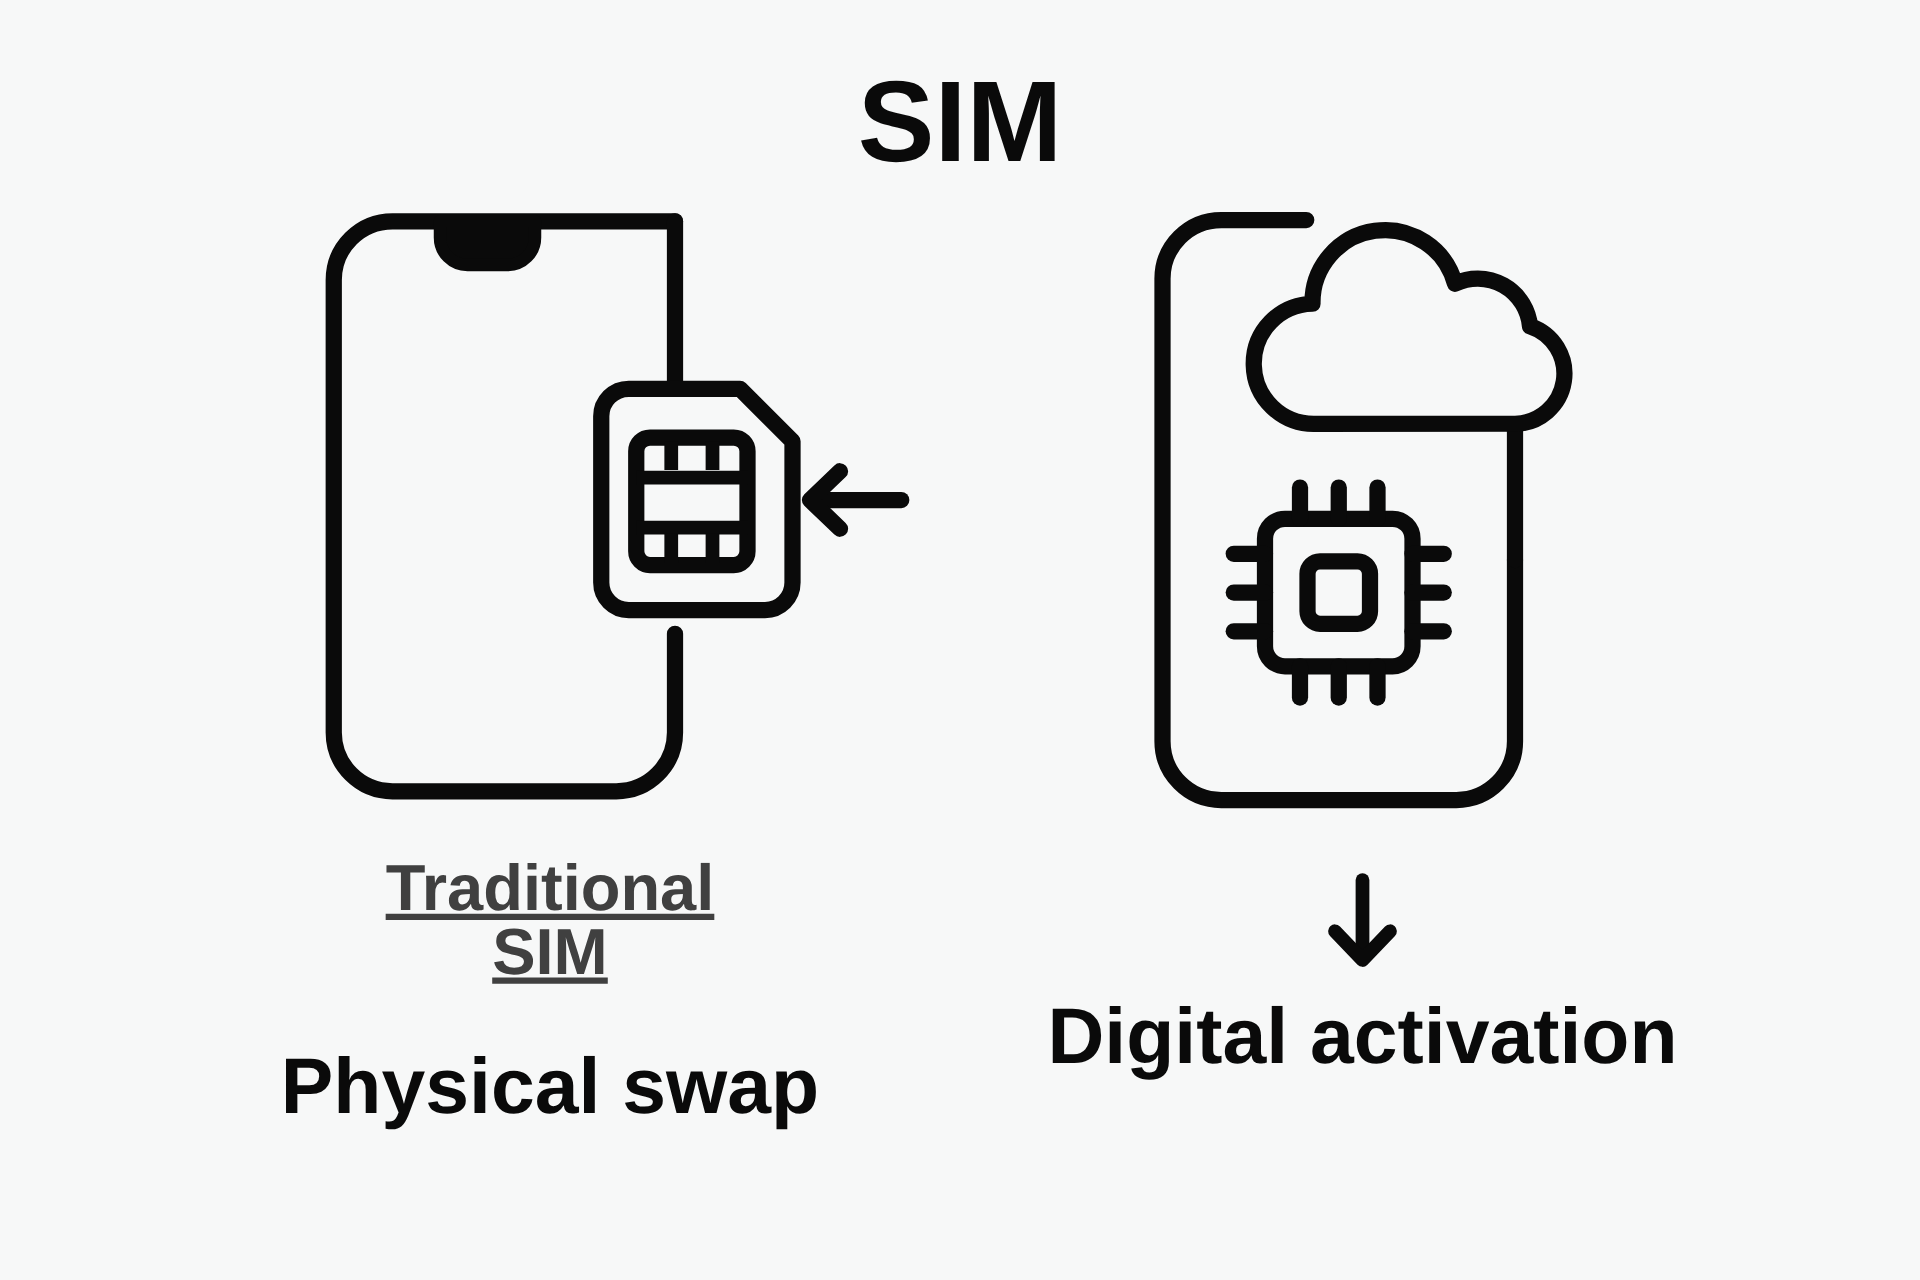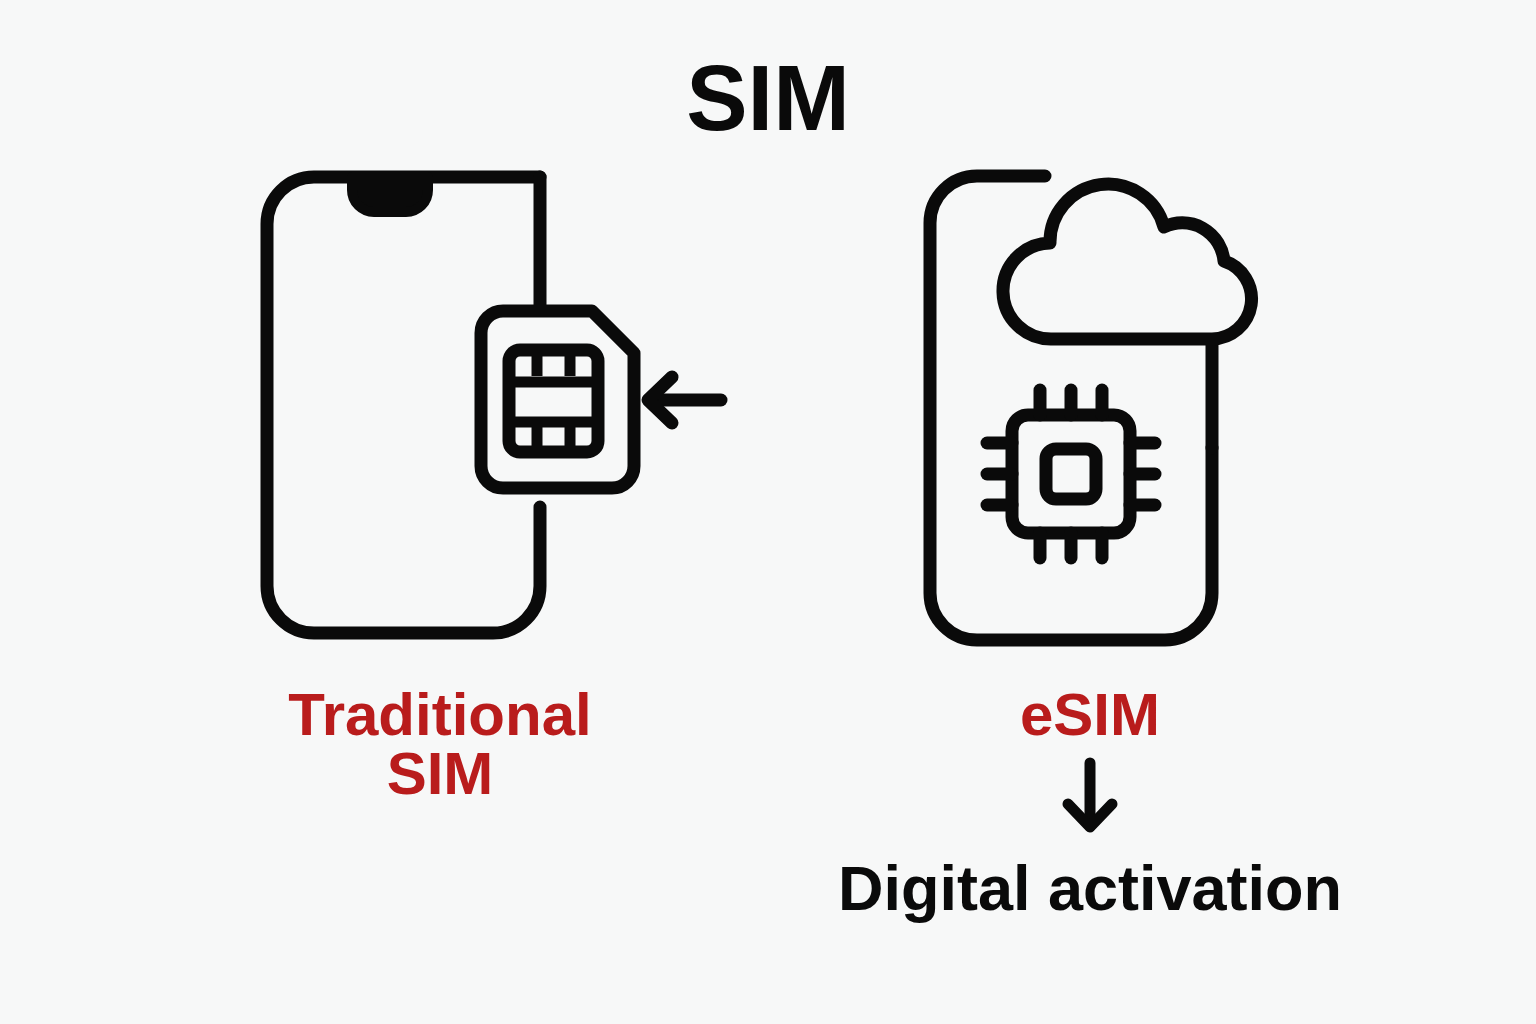--- a/index.html
+++ b/index.html
@@ -57,25 +57,26 @@
     top: 686px;
     width: 640px;
   }
   #right-captions {
     left: 760px;
     top: 686px;
     width: 660px;
   }
 
   .heading {
-    font-size: 60px;
+    font-size: 52px;
     font-weight: bold;
     line-height: 0.98;
-    color: #b91c1c;
+    color: #404040;
     white-space: pre-line;
+    text-decoration: underline;
   }
   .subheading {
     font-size: 63px;
     font-weight: bold;
     line-height: 1;
     color: #0a0a0a;
   }
   #left-sub { margin-top: 50px; }
 
   #right-arrow-wrap {
@@ -173,24 +174,24 @@
           <line x1="230" y1="374" x2="255" y2="374"></line>
           <line x1="230" y1="405" x2="255" y2="405"></line>
         </g>
       </g>
     </svg>
   </div>
 
   <div class="abs caption-col" id="left-captions">
     <div class="heading">Traditional
 SIM</div>
+    <div class="subheading" id="left-sub">Physical swap</div>
   </div>
 
   <div class="abs caption-col" id="right-captions">
-    <div class="heading">eSIM</div>
     <div id="right-arrow-wrap">
       <svg width="60" height="80" viewBox="0 0 60 80">
         <g stroke="#0a0a0a" stroke-width="11" fill="none" stroke-linecap="round" stroke-linejoin="round">
           <line x1="30" y1="6" x2="30" y2="69"></line>
           <polyline points="8,47 30,70 52,47"></polyline>
         </g>
       </svg>
     </div>
     <div class="subheading" id="right-sub">Digital activation</div>
   </div>

